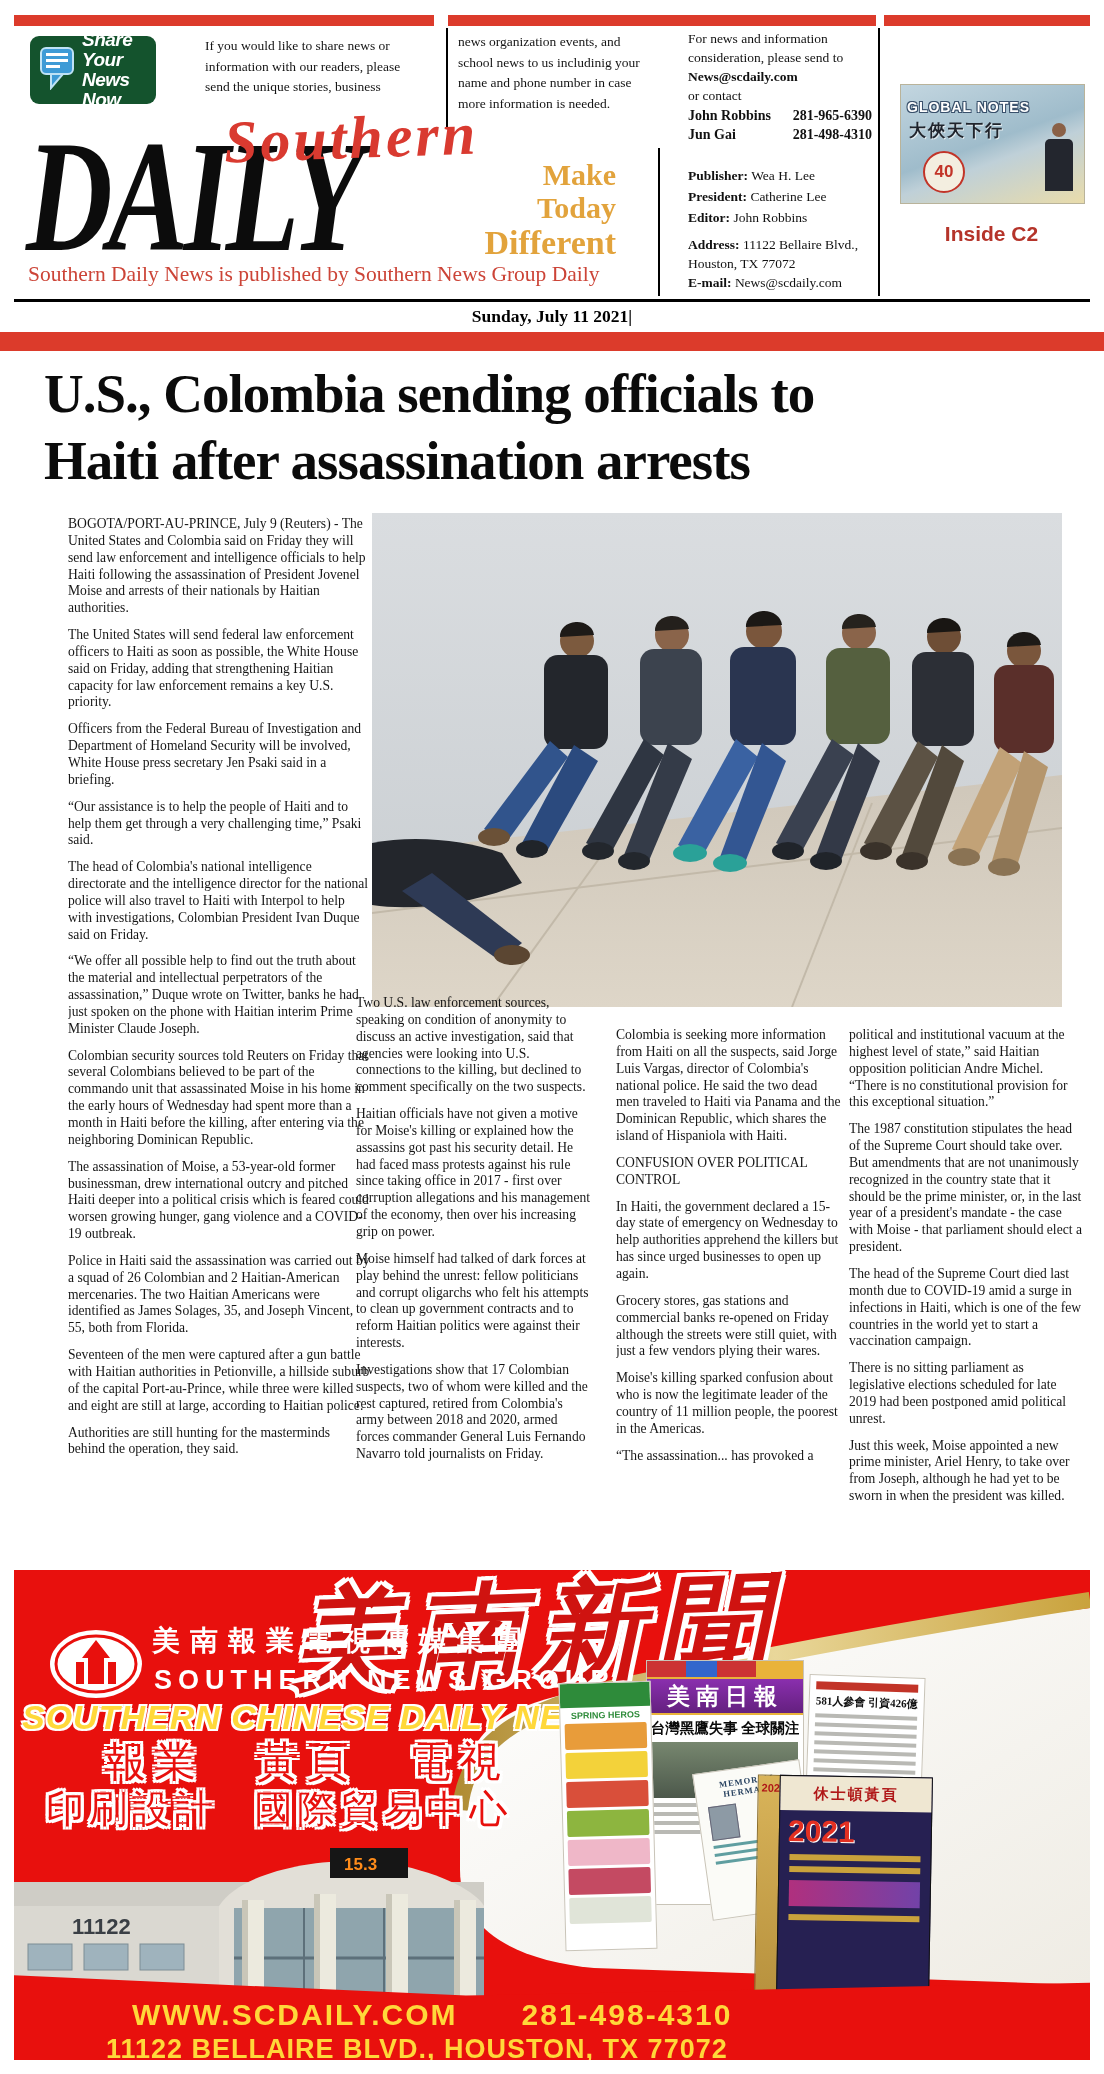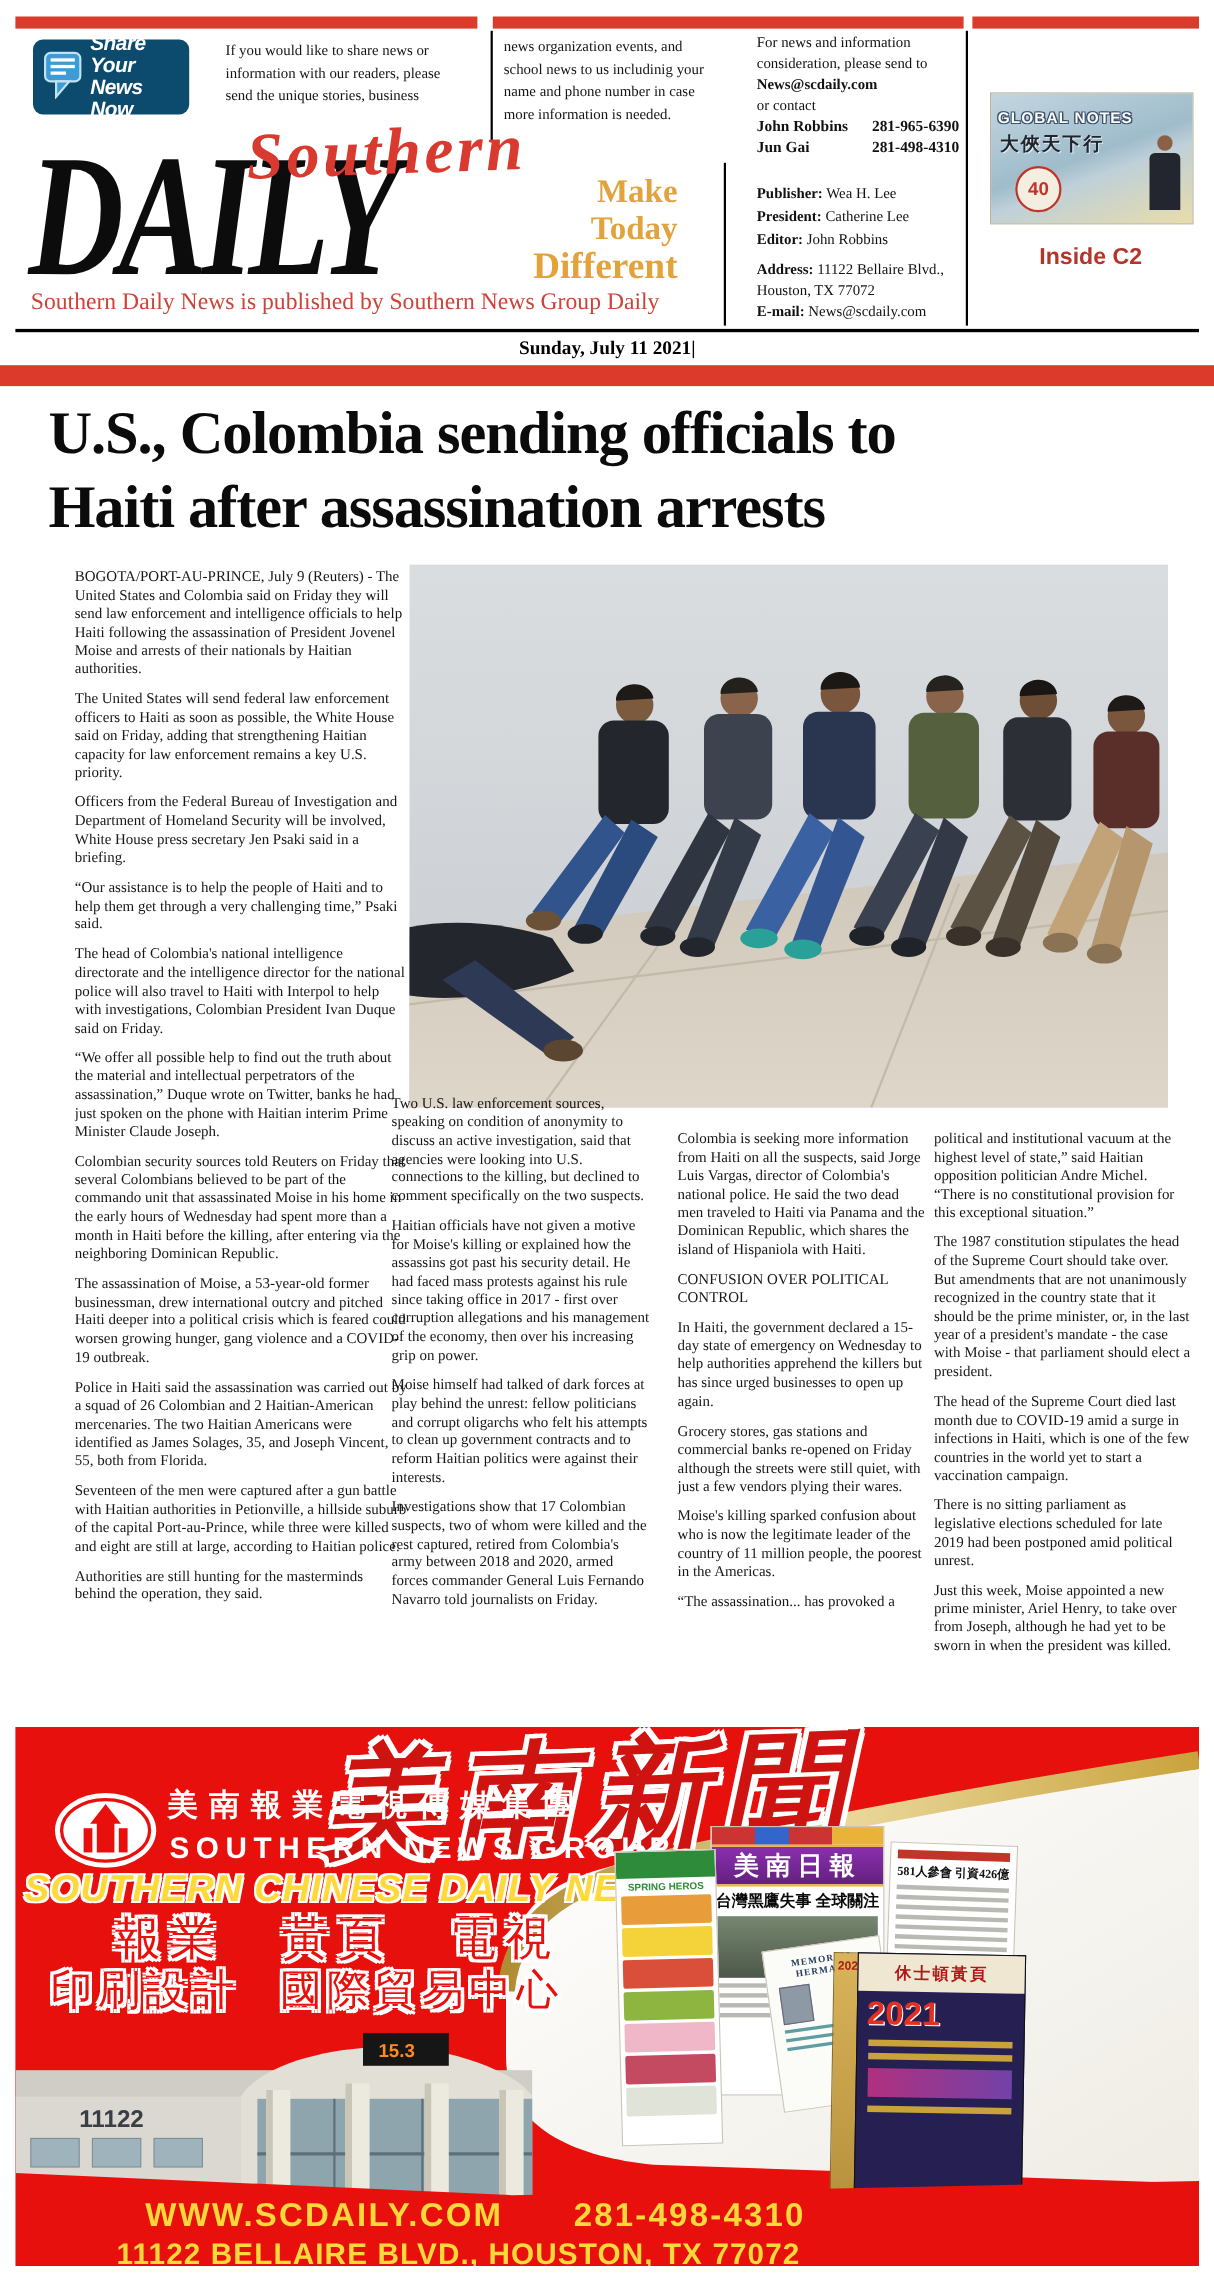--- a/index.html
+++ b/index.html
@@ -8,21 +8,21 @@
   
   .bar{position:absolute;height:11px;background:var(--bar_red,#dc3b2b);}
   #bar1{left:14px;top:15px;width:420px}
   #bar2{left:448px;top:15px;width:428px}
   #bar3{left:884px;top:15px;width:206px}
   .vdiv{position:absolute;width:2px;background:#000;}
   #vdiv1{left:446px;top:28px;height:100px}
   #vdiv2{left:878px;top:28px;height:268px}
   #vdiv3{left:658px;top:148px;height:148px}
   
-  .share-box{position:absolute;left:30px;top:36px;width:142px;height:68px;background:#0c4a6e;
+  .share-box{position:absolute;left:30px;top:36px;width:126px;height:68px;background:#14532d;
              border-radius:9px;display:flex;align-items:center;gap:7px;padding:0 9px;box-sizing:border-box;}
   .share-text{color:#fff;font-family:"Liberation Sans",sans-serif;font-weight:bold;font-size:19px;
               line-height:1.05;letter-spacing:-0.5px;font-style:italic;}
   
   .intro{position:absolute;font-size:13.5px;line-height:1.52;width:198px;color:#141414;}
   #introA{left:205px;top:36px}
   #introB{left:458px;top:32px}
   .contact-block{position:absolute;left:688px;top:30px;width:184px;font-size:13.5px;line-height:1.4;}
   .contact-row{display:flex;justify-content:space-between;font-weight:bold;font-size:14px;}
   .pub-block{position:absolute;left:688px;top:166px;width:188px;font-size:13.5px;line-height:1.55;}

